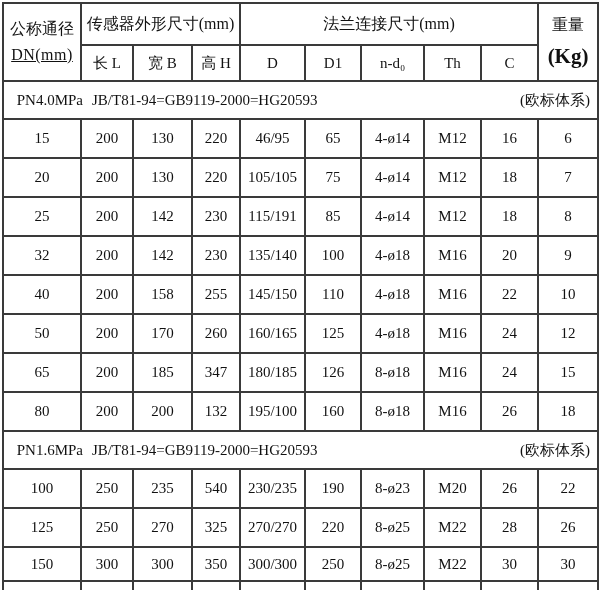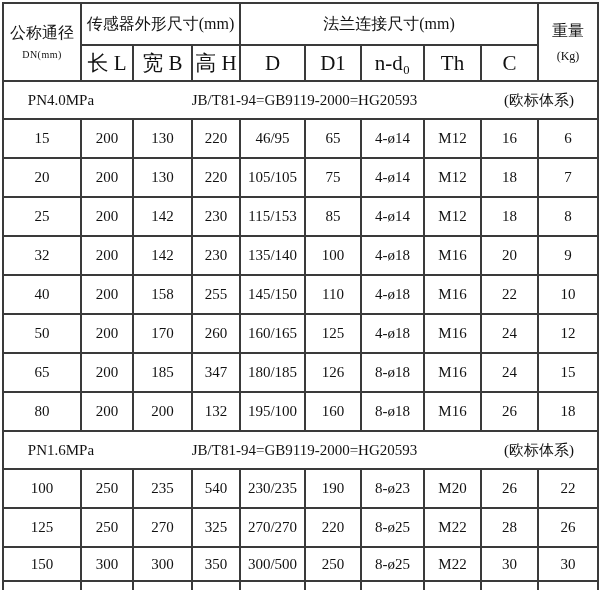--- a/index.html
+++ b/index.html
@@ -25,52 +25,53 @@
     border: 2px solid #3a3a3a;
     text-align: center;
     vertical-align: middle;
     font-size: 15px;
     padding: 0;
     line-height: 1.25;
     background: #ffffff;
   }
   table.spec { border: 2px solid #3a3a3a; }
   tr.h1 td { height: 40px; font-size: 16px; }
-  tr.h2 td { height: 34px; font-size: 21px; }
+  tr.h2 td { height: 34px; font-size: 15px; }
   td.dn-head { font-size: 16px; }
   td.dn-head .sub {
-    font-size: 10px;
+    font-size: 16px;
     letter-spacing: 0.5px;
     margin-top: 6px;
+    text-decoration: underline;
   }
   td.weight-head { font-size: 16px; }
-  td.weight-head .sub { font-size: 12px; margin-top: 8px; }
+  td.weight-head .sub { font-size: 21px; margin-top: 8px; font-weight: bold; }
   tr.section td {
     height: 36px;
   }
   tr.section .section-flex {
     display: flex;
     align-items: center;
     width: 100%;
   }
   tr.section .pressure {
     width: 70px;
-    padding-left: 22px;
-    text-align: center;
+    padding-left: 9px;
+    text-align: right;
     flex: 0 0 auto;
   }
   tr.section .standard {
     flex: 1 1 auto;
-    text-align: center;
+    text-align: left;
     padding-left: 9px;
   }
   tr.section .note {
     flex: 0 0 auto;
     text-align: right;
-    padding-right: 23px;
+    padding-right: 7px;
   }
   tr.data td { height: 37px; }
   tbody tr.data:nth-last-child(2) td { height: 32px; }
   tbody tr.data:last-child td { height: 29px; }
 </style>
 </head>
 <body>
 
 <div class="table-wrap">
   <table class="spec">
@@ -142,21 +143,21 @@
           <td>4-ø14</td>
           <td>M12</td>
           <td>18</td>
           <td>7</td>
         </tr>
         <tr class="data">
           <td>25</td>
           <td>200</td>
           <td>142</td>
           <td>230</td>
-          <td>115/153</td>
+          <td>115/191</td>
           <td>85</td>
           <td>4-ø14</td>
           <td>M12</td>
           <td>18</td>
           <td>8</td>
         </tr>
         <tr class="data">
           <td>32</td>
           <td>200</td>
           <td>142</td>
@@ -247,21 +248,21 @@
           <td>8-ø25</td>
           <td>M22</td>
           <td>28</td>
           <td>26</td>
         </tr>
         <tr class="data">
           <td>150</td>
           <td>300</td>
           <td>300</td>
           <td>350</td>
-          <td>300/500</td>
+          <td>300/300</td>
           <td>250</td>
           <td>8-ø25</td>
           <td>M22</td>
           <td>30</td>
           <td>30</td>
         </tr>
         <tr class="data">
           <td>250</td>
           <td>400</td>
           <td>405</td>

